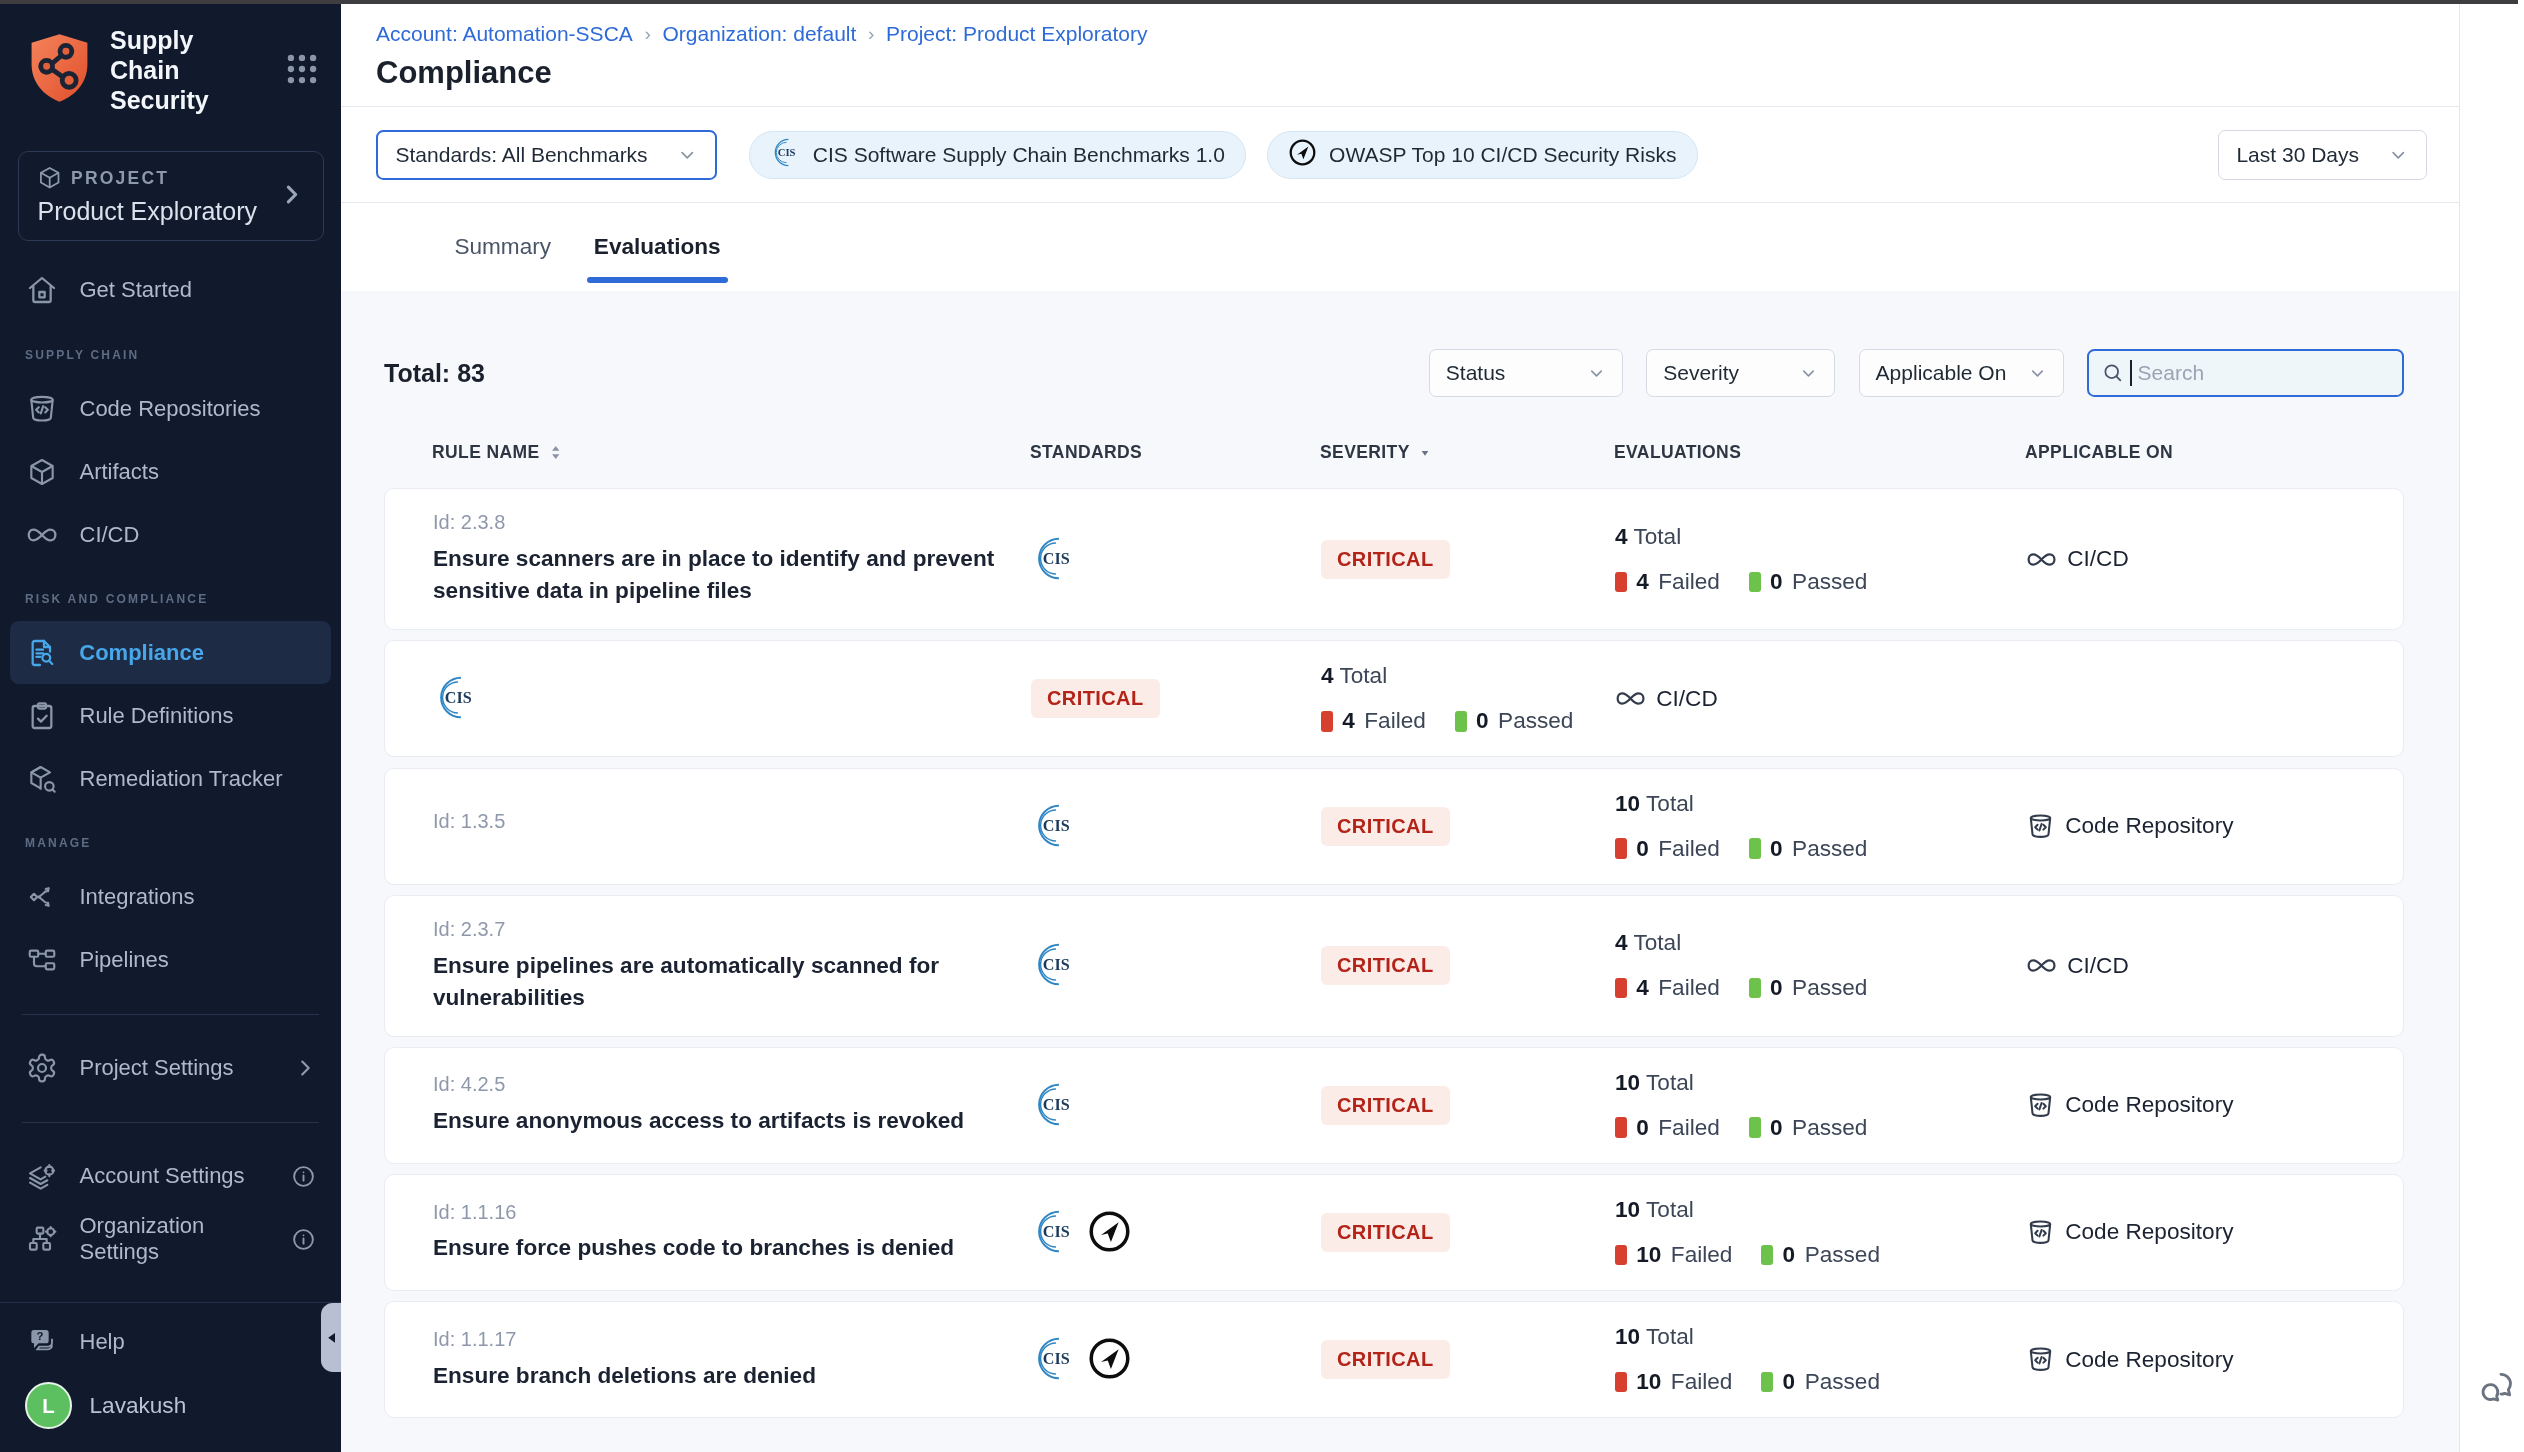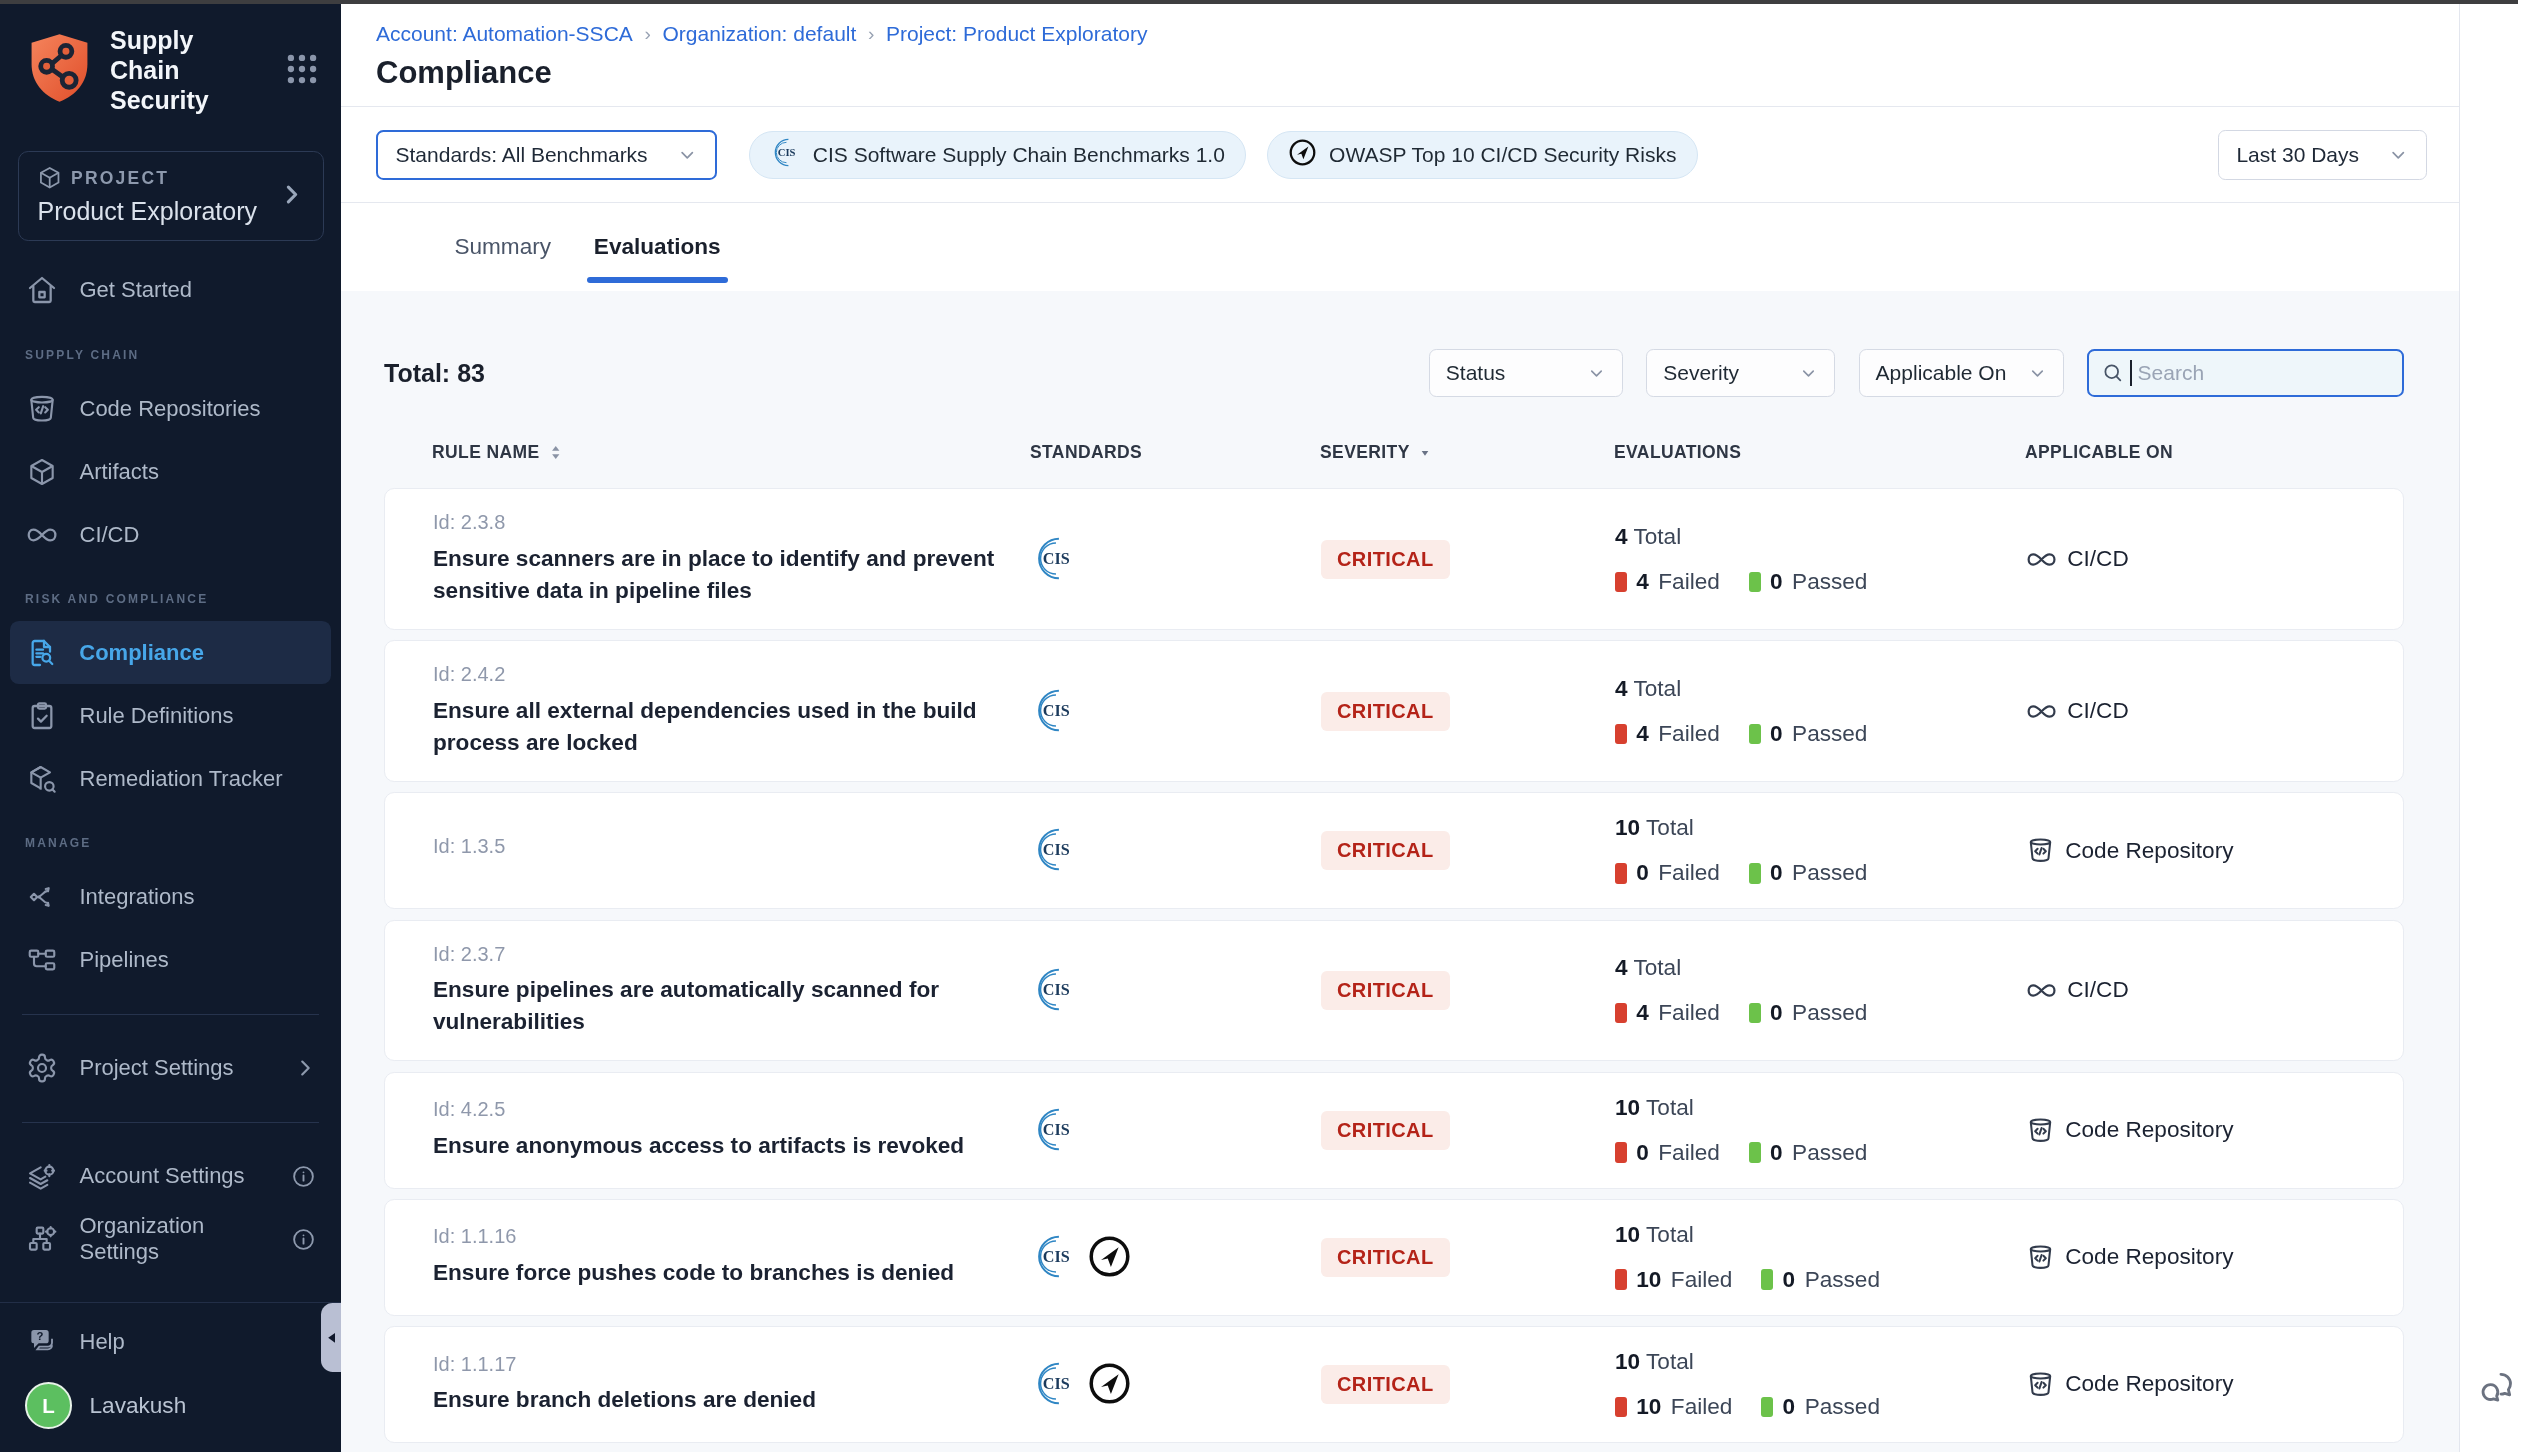--- a/index.html
+++ b/index.html
@@ -538,24 +538,20 @@
         <svg width="31" height="31" viewBox="0 0 24 24" fill="none" stroke="currentColor" stroke-width="1.7">
           <path d="M18.2 8c5.1 0 5.1 8 0 8-5.1 0-7.1-8-12.7-8-4.6 0-4.6 8 0 8 5.6 0 7.6-8 12.7-8z"></path>
         </svg>
               </span>
 
       <span>CI/CD</span>
     </div>
   </div>
 
   <div class="row-card grid-cols">
-    <div>
-      <div class="rule-id">Id: 2.4.2</div>
-      <div class="rule-name">Ensure all external dependencies used in the build process are locked</div>
-    </div>
     <div class="cell-standards">
       <span>
         <svg width="47" height="47" viewBox="0 0 64 64">
           <path d="M38 5 A27 27 0 1 0 38 59" fill="none" stroke="#2F86C4" stroke-width="2.6"></path>
           <path d="M34 11 A21 21 0 1 0 34 53" fill="none" stroke="#2F86C4" stroke-width="2"></path>
           <text x="16" y="40" font-family="Liberation Serif,serif" font-size="22" font-weight="bold" fill="#1B3A5C">CIS</text>
         </svg></span>
 
     </div>
     <div>

